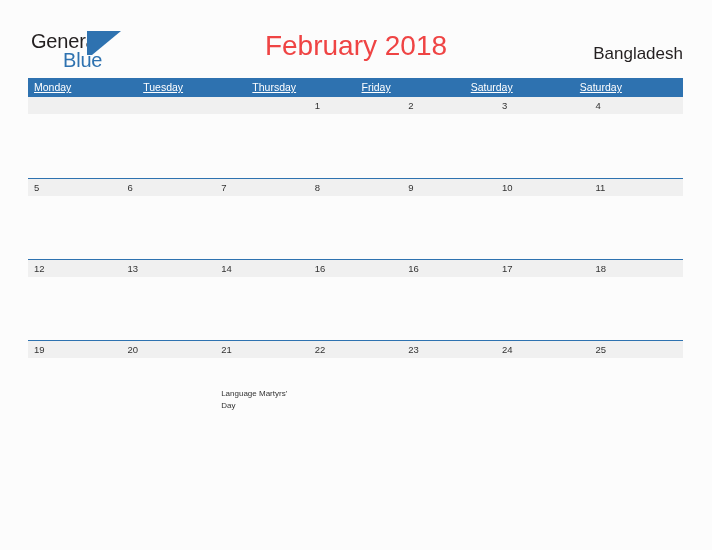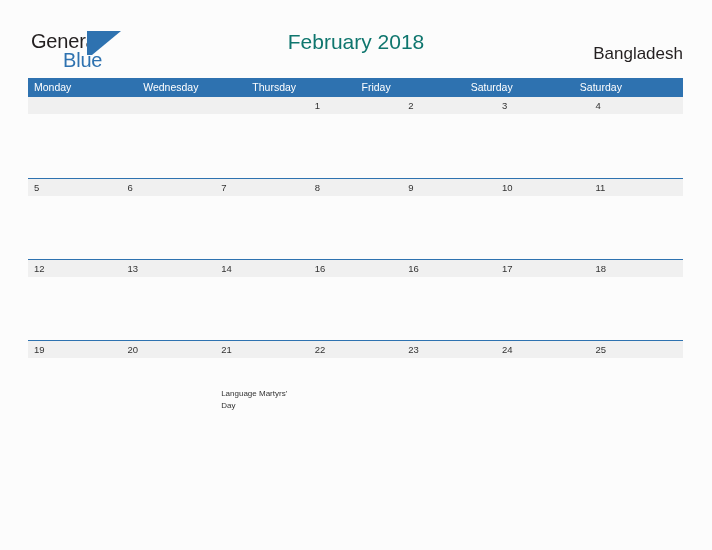--- a/index.html
+++ b/index.html
@@ -72,22 +72,22 @@
     border-left: 29px solid #2e72b0;
     border-bottom: 24px solid transparent;
   }
 
   .cal-title {
     position: absolute;
     left: 0;
     top: 30px;
     width: 712px;
     text-align: center;
-    font-size: 21px;
-    color: #0f766e;
+    font-size: 28px;
+    color: #ef4444;
     font-family: "Liberation Sans", sans-serif;
   }
 
   .country {
     position: absolute;
     right: 29px;
     top: 44px;
     font-size: 17px;
     color: #231f20;
     font-family: "Liberation Sans", sans-serif;
@@ -110,20 +110,21 @@
   }
   .dow-cell {
     flex: 1 1 0;
     color: #ffffff;
     font-size: 10.5px;
     line-height: 19px;
     padding-left: 6px;
     box-sizing: border-box;
     white-space: nowrap;
     overflow: hidden;
+    text-decoration: underline;
   }
 
   .week-row {
     position: relative;
     width: 655px;
     height: 81px;
     border-top: 1px solid #2e72b0;
     box-sizing: border-box;
   }
   .week-row:first-of-type {
@@ -192,21 +193,21 @@
     <div class="cal-title">February 2018</div>
 
     <div class="country">Bangladesh</div>
 
   </div>
 
   <div class="calendar">
 
     <div class="dow-row">
       <div class="dow-cell">Monday</div>
-      <div class="dow-cell">Wednesday</div>
+      <div class="dow-cell">Tuesday</div>
       <div class="dow-cell">Thursday</div>
       <div class="dow-cell">Friday</div>
       <div class="dow-cell">Saturday</div>
       <div class="dow-cell">Saturday</div>
     </div>
 
     <div id="calendar-body">
         <div class="week-row">
           <div class="band"></div>
           <div class="week-cells">

